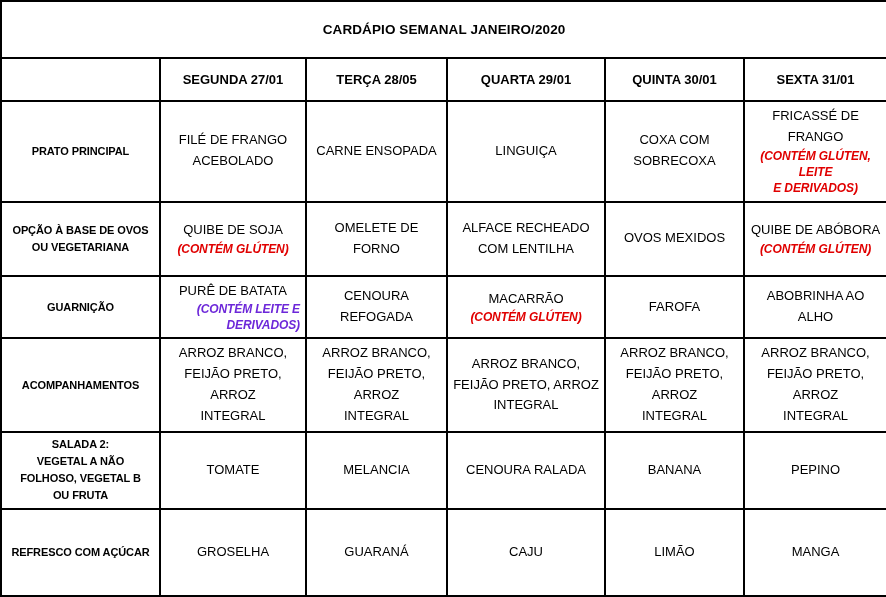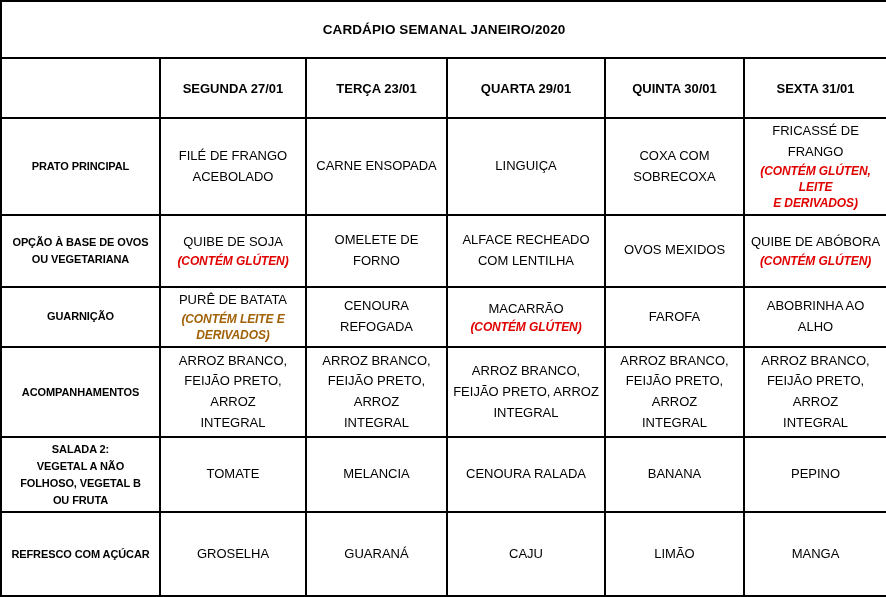--- a/index.html
+++ b/index.html
@@ -22,21 +22,21 @@
     color: #000000;
     padding: 2px 5px;
     overflow: hidden;
   }
   .title-row { height: 57px; }
   .title-cell {
     font-size: 13.5px;
     font-weight: bold;
     letter-spacing: 0.1px;
   }
-  .day-header-row { height: 60px; }
+  .day-header-row { height: 43px; }
   .col-header {
     font-size: 13px;
     font-weight: bold;
   }
   .row-label {
     font-size: 11px;
     font-weight: bold;
     white-space: pre-line;
     line-height: 1.55;
     letter-spacing: -0.1px;
@@ -81,21 +81,21 @@
     <col style="width:139px">
     <col style="width:143px">
   </colgroup>
   <thead>
     <tr class="title-row">
       <th class="title-cell" colspan="6">CARDÁPIO SEMANAL JANEIRO/2020</th>
     </tr>
     <tr class="day-header-row" id="header-row">
         <th class="col-header"></th>
         <th class="col-header">SEGUNDA 27/01</th>
-        <th class="col-header">TERÇA 23/01</th>
+        <th class="col-header">TERÇA 28/05</th>
         <th class="col-header">QUARTA 29/01</th>
         <th class="col-header">QUINTA 30/01</th>
         <th class="col-header">SEXTA 31/01</th>
       </tr>
   </thead>
   <tbody id="menu-body">
       <tr>
         <th class="row-label">PRATO PRINCIPAL</th>
         <td class="menu-cell">
           <span class="dish-name">FILÉ DE FRANGO
@@ -136,21 +136,21 @@
         </td>
         <td class="menu-cell">
           <span class="dish-name">QUIBE DE ABÓBORA</span>
           <span class="allergen" style="color: rgb(224, 0, 0);">(CONTÉM GLÚTEN)</span>
         </td>
       </tr>
       <tr>
         <th class="row-label">GUARNIÇÃO</th>
         <td class="menu-cell">
           <span class="dish-name">PURÊ DE BATATA</span>
-          <span class="allergen" style="color: #a16207;">(CONTÉM LEITE E
+          <span class="allergen" style="color: #6d28d9; text-align: right;">(CONTÉM LEITE E
 DERIVADOS)</span>
         </td>
         <td class="menu-cell">
           <span class="dish-name">CENOURA REFOGADA</span>
         </td>
         <td class="menu-cell">
           <span class="dish-name">MACARRÃO</span>
           <span class="allergen" style="color: rgb(224, 0, 0);">(CONTÉM GLÚTEN)</span>
         </td>
         <td class="menu-cell">

